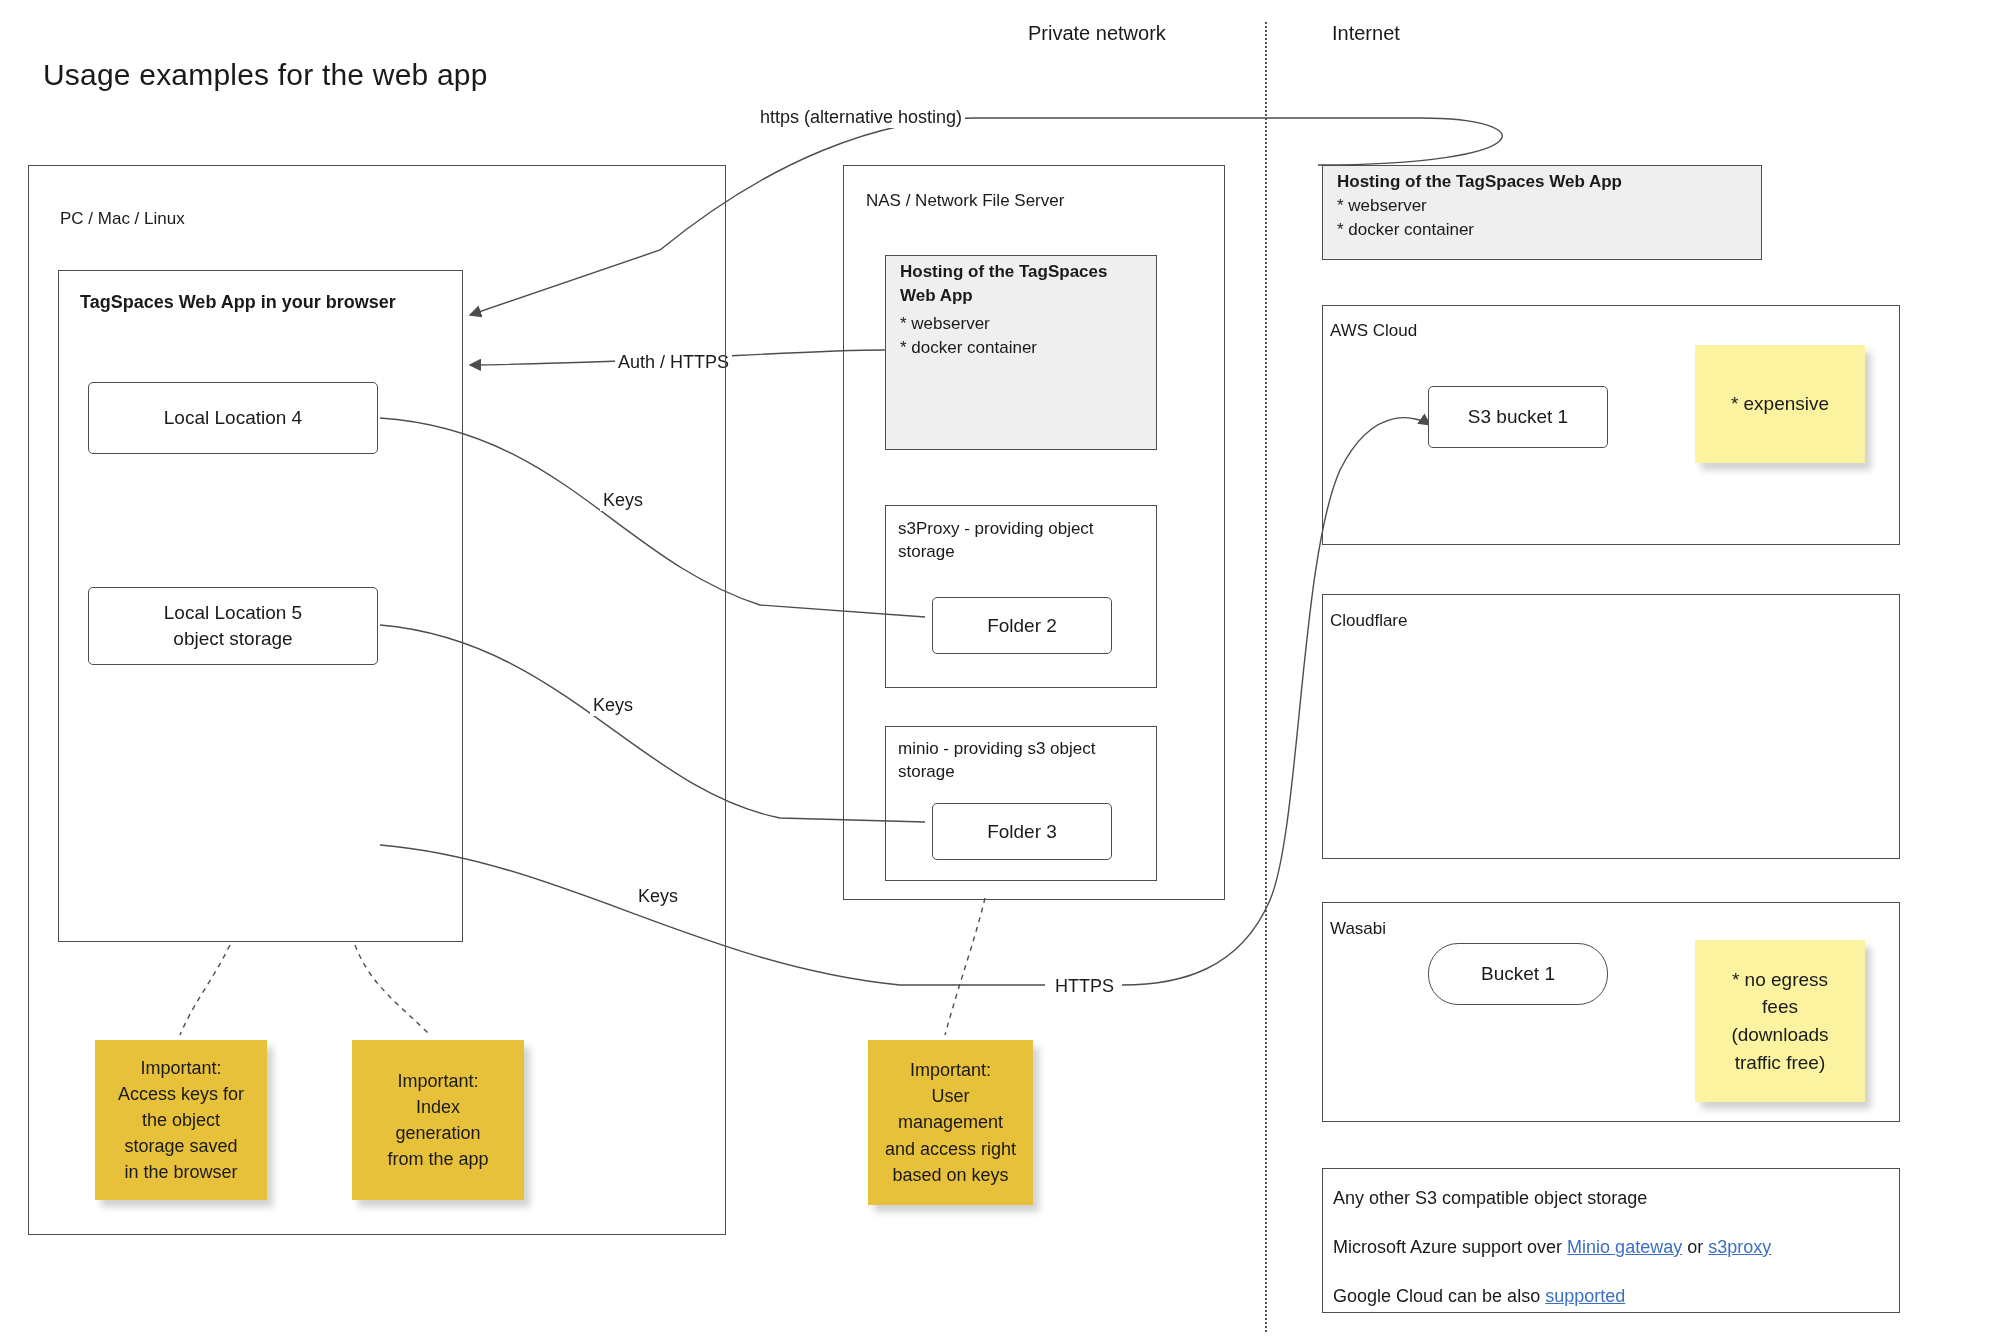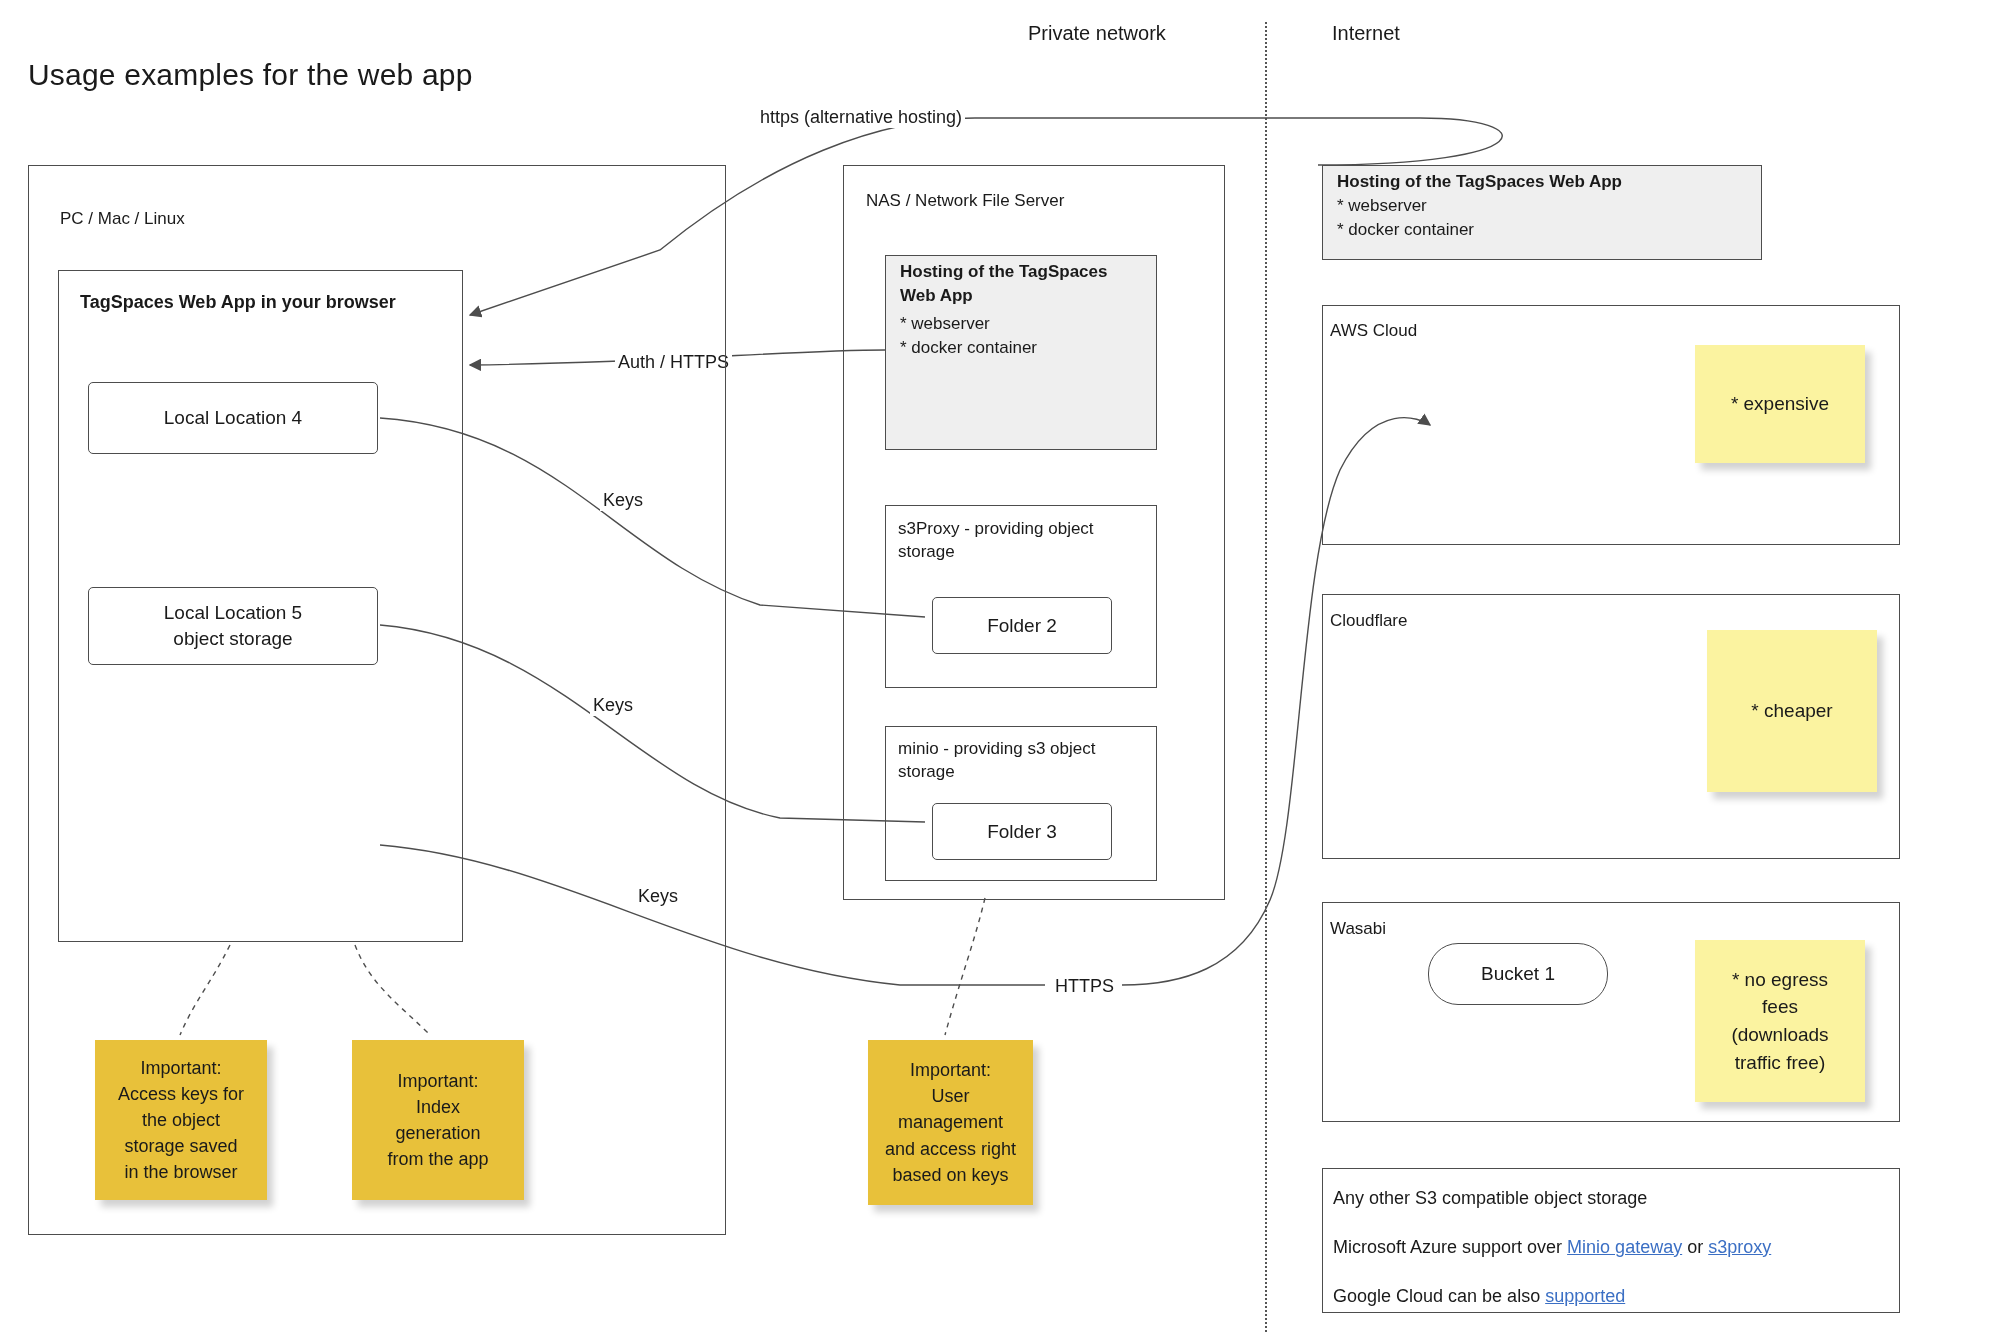--- a/index.html
+++ b/index.html
@@ -119,21 +119,21 @@
   .divider {
     border-left: 2px dotted #555;
     height: 1310px;
   }
 </style>
 </head>
 <body>
 
 <div id="canvas">
 
-  <div class="abs title" style="left:28px; top:58px;">Usage examples for the web app</div>
+  <div class="abs title" style="left:43px; top:58px;">Usage examples for the web app</div>
 
   <div class="abs zone-label" style="left:1028px; top:22px;">Private network</div>
   <div class="abs zone-label" style="left:1332px; top:22px;">Internet</div>
 
   <div class="abs divider" style="left:1265px; top:22px;"></div>
 
   <svg class="wires" viewBox="0 0 2016 1340">
     <defs>
       <marker id="arrow" markerWidth="9" markerHeight="9" refX="8" refY="4.5" orient="auto">
         <path d="M0,0 L9,4.5 L0,9 z" fill="#4d4d4d"></path>
@@ -217,25 +217,25 @@
 based on keys</div>
 
   <div class="abs grayblock" style="left:1322px; top:165px; width:440px; height:95px;">
     <div style="font-weight:bold;">Hosting of the TagSpaces Web App</div>
     <div>* webserver</div>
     <div>* docker container</div>
   </div>
 
   <div class="abs box" style="left:1322px; top:305px; width:578px; height:240px;"></div>
   <div class="box-label" style="left:1330px; top:320px;">AWS Cloud</div>
+  <div class="abs node" style="left:1428px; top:386px; width:180px; height:62px;">S3 bucket 1</div>
   <div class="abs note-yellow" style="left:1695px; top:345px; width:170px; height:118px;">* expensive</div>
 
   <div class="abs box" style="left:1322px; top:594px; width:578px; height:265px;"></div>
   <div class="box-label" style="left:1330px; top:610px;">Cloudflare</div>
-  <div class="abs note-yellow" style="left:1707px; top:630px; width:170px; height:162px;">* cheaper</div>
 
   <div class="abs box" style="left:1322px; top:902px; width:578px; height:220px;"></div>
   <div class="box-label" style="left:1330px; top:918px;">Wasabi</div>
   <div class="abs node" style="left:1428px; top:943px; width:180px; height:62px;border-radius:30px;">Bucket 1</div>
   <div class="abs note-yellow" style="left:1695px; top:940px; width:170px; height:162px; white-space:pre-line;">* no egress
 fees
 (downloads
 traffic free)</div>
 
   <div class="abs footer-box" style="left:1322px; top:1168px; width:578px; height:145px;">

